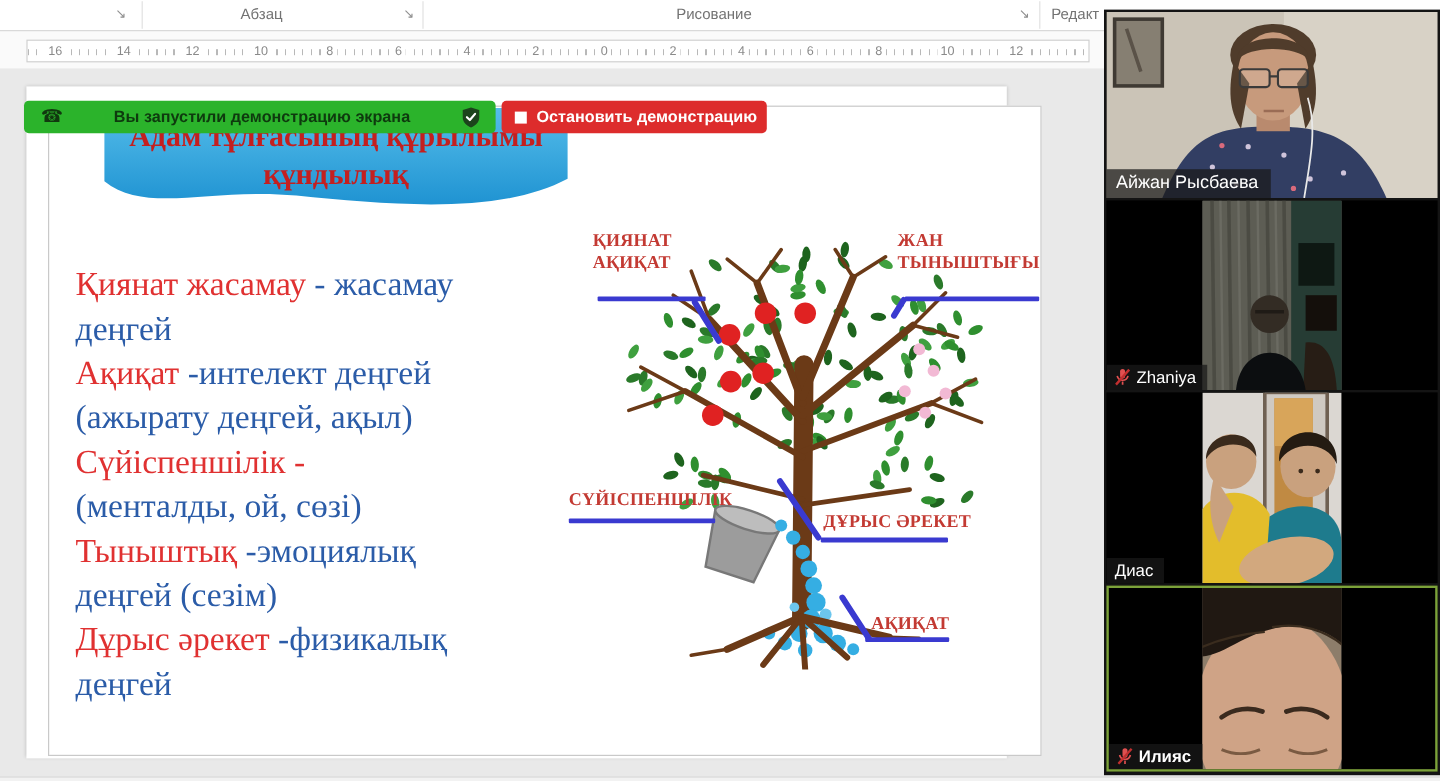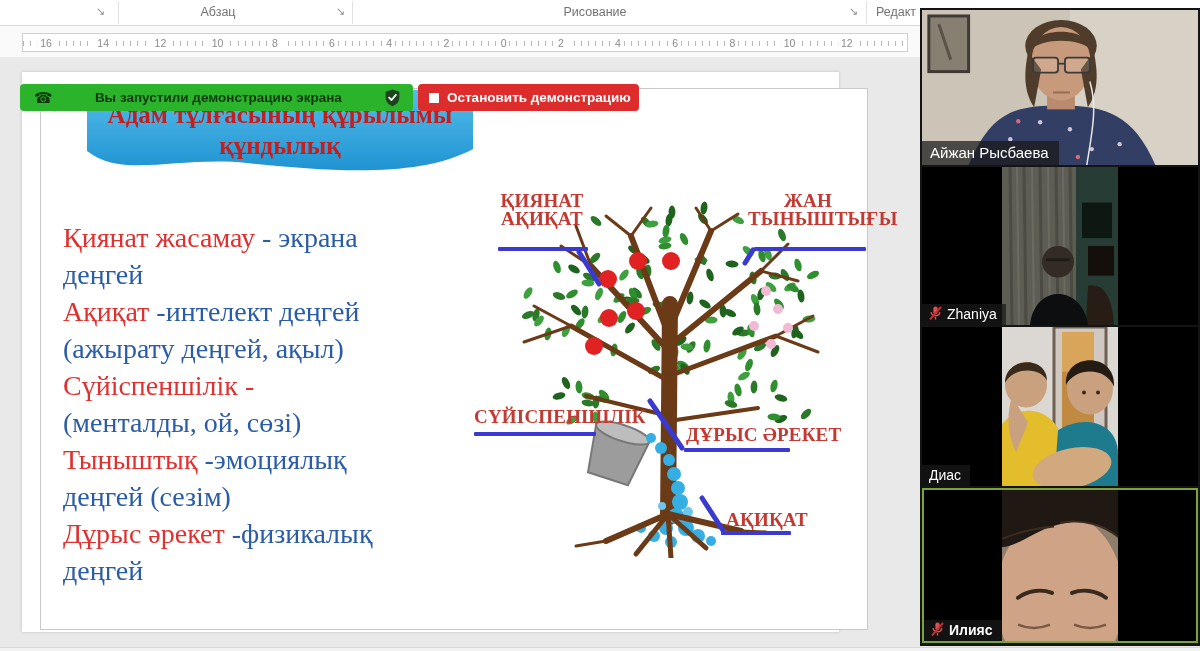--- a/index.html
+++ b/index.html
@@ -31,40 +31,40 @@
                  font-family:"Liberation Serif", serif; font-weight:bold; font-size:25px; line-height:31px; color:#c41f1f; }
 
   .body-text { position:absolute; left:22px; top:130px; width:440px;
                font-family:"Liberation Serif", serif; font-size:28px; line-height:37px; white-space:nowrap; }
   .body-text .r { color:#e03131; }
   .body-text .b { color:#2b5ca8; }
 
   
   .diagram { position:absolute; left:425px; top:97px; width:402px; height:372px; }
   .tlabel { position:absolute; font-family:"Liberation Serif", serif; font-weight:bold; color:#c33a33;
-            font-size:19px; line-height:18px; text-align:center; letter-spacing:.2px; white-space:nowrap; }
+            font-size:15px; line-height:18px; letter-spacing:.2px; white-space:nowrap; }
   .tline { position:absolute; height:4px; background:#3a3ad0; border-radius:1px; }
 
   
   .share-green { position:absolute; left:20px; top:84px; width:393px; height:27px; border-radius:4px;
                  display:flex; align-items:center; z-index:50; }
   .share-green .msg { flex:1; text-align:center; font-size:13.5px; font-weight:bold; color:#0e3a0e; }
   .phone-ico { margin-left:14px; font-size:15px; color:#11380f; line-height:1; }
   .shield-ico { margin-right:12px; width:17px; height:18px; }
   .share-stop { position:absolute; left:418px; top:84px; width:221px; height:27px; border-radius:4px;
                 display:flex; align-items:center; z-index:50; cursor:pointer; }
   .share-stop .sq { width:10px; height:10px; background:#fff; margin:0 8px 0 11px; }
   .share-stop .lbl { font-size:13.5px; font-weight:bold; color:#ffffff; }
 
   
   .panel { position:absolute; left:920px; top:8px; width:280px; height:638px; background:#141414; z-index:60; }
   .tile { position:absolute; left:2px; width:276px; background:#000; overflow:hidden; cursor:pointer; }
   .tile svg.fill { position:absolute; inset:0; width:100%; height:100%; }
   .vid { position:absolute; top:0; bottom:0; left:50%; transform:translateX(-50%); width:116px; overflow:hidden; background:#222; }
-  .name-tag { position:absolute; left:0; bottom:0; display:flex; align-items:flex-start; gap:5px;
+  .name-tag { position:absolute; left:0; bottom:0; display:flex; align-items:flex-end; gap:5px;
               background:rgba(25,25,25,.72); color:#fff; padding:2px 9px 3px 7px; font-size:14px; }
   .t1 .name-tag { font-size:15px; padding:3px 10px 4px 8px; }
   .mic-ico { width:13px; height:15px; flex:0 0 auto; }
 
   .statusline { position:absolute; left:0; bottom:0; width:1200px; height:4px; background:#f2f2f2; border-top:1px solid #d8d8d8; }
 </style>
 </head>
 <body>
 
 <div class="app">
@@ -113,21 +113,21 @@
             </linearGradient>
           </defs>
           <path d="M10,14 Q10,3 22,3 L384,3 Q396,3 396,14 L396,62 C340,92 250,84 170,76 C100,69 45,92 10,64 Z" fill="url(#bg1)"></path>
         </svg>
         <div class="slide-title">
           <div>Адам тұлғасының құрылымы</div>
           <div>құндылық</div>
         </div>
 
         <div class="body-text" id="bodyText">
-            <div><span class="r">Қиянат жасамау</span><span class="b"> - экрана</span></div>
+            <div><span class="r">Қиянат жасамау</span><span class="b"> - жасамау</span></div>
             <div><span class="b">деңгей</span></div>
             <div><span class="r">Ақиқат</span><span class="b"> -интелект  деңгей</span></div>
             <div><span class="b">(ажырату деңгей, ақыл)</span></div>
             <div><span class="r">Сүйіспеншілік -</span></div>
             <div><span class="b">(менталды, ой, сөзі)</span></div>
             <div><span class="r">Тыныштық</span><span class="b"> -эмоциялық</span></div>
             <div><span class="b">деңгей (сезім)</span></div>
             <div><span class="r">Дұрыс әрекет</span><span class="b"> -физикалық</span></div>
             <div><span class="b">деңгей</span></div>
           </div>

